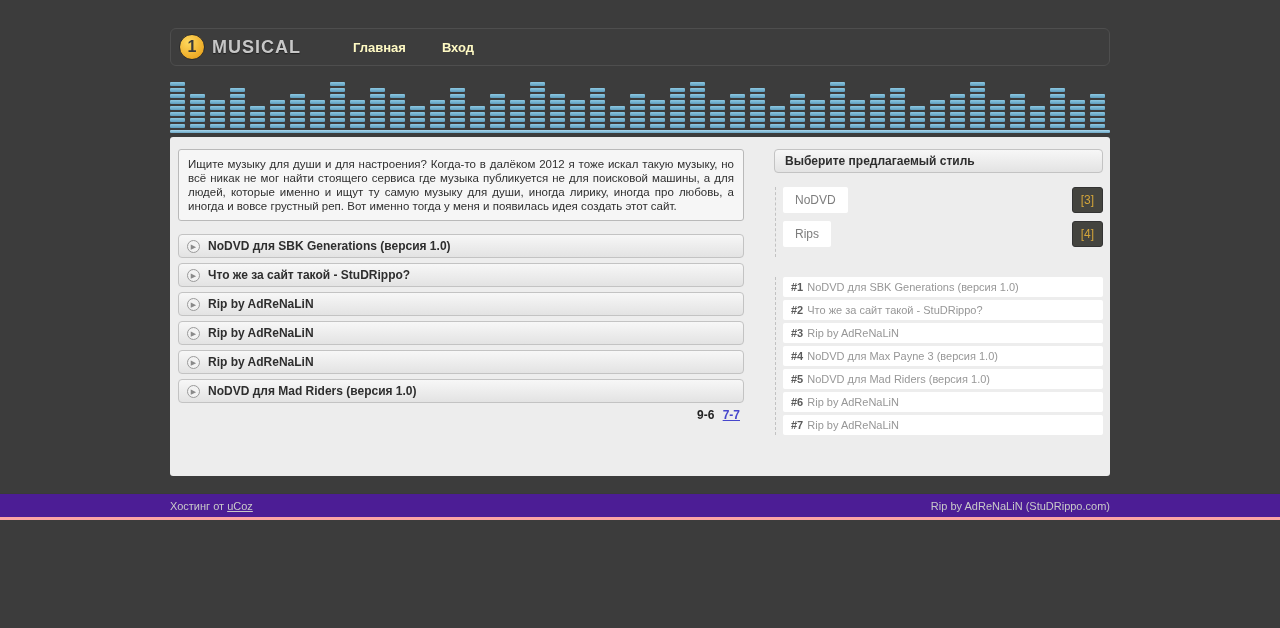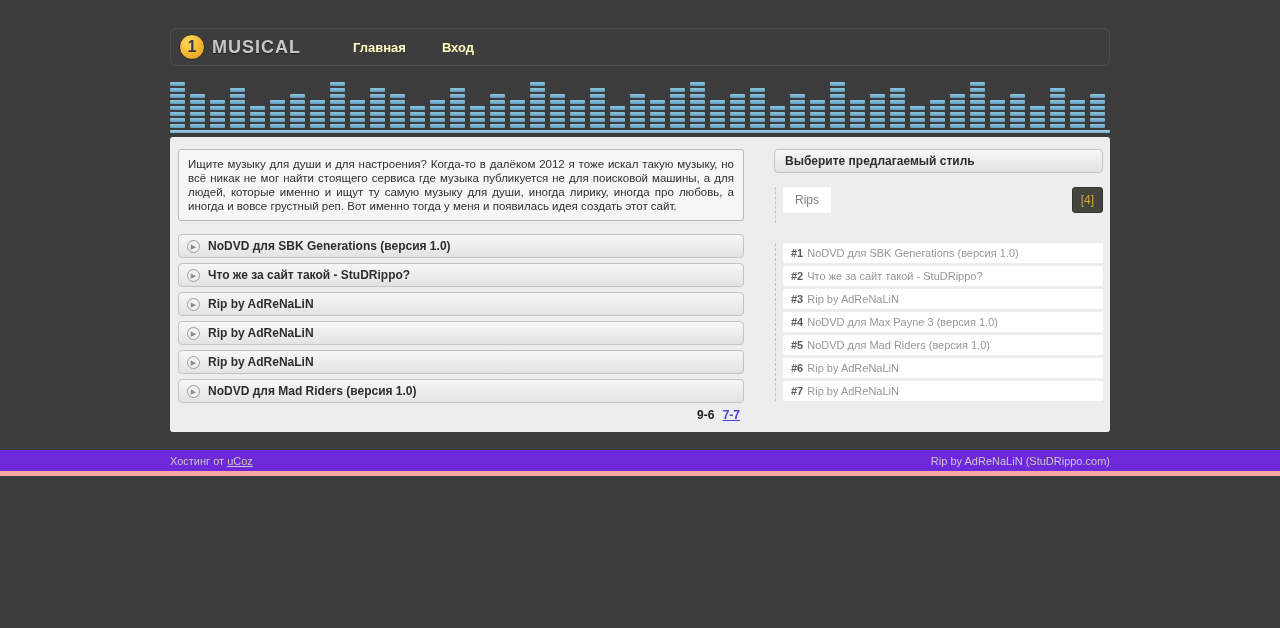--- a/index.html
+++ b/index.html
@@ -71,21 +71,21 @@
     margin-top: 2px;
     border-radius: 1px;
     background: linear-gradient(#a8d6ec, #6fa9c7);
   }
 
   
   .panel {
     margin-top: 4px;
     background: #ededed;
     border-radius: 3px;
-    height: 295px;
+    height: 339px;
     padding: 12px 7px 0 8px;
     display: flex;
   }
   .main-col { width: 566px; flex: 0 0 auto; }
   .side-col { flex: 1; margin-left: 30px; }
 
   .intro-box {
     background: #f6f6f6;
     border: 1px solid #b9b9b9;
     border-radius: 3px;
@@ -187,23 +187,23 @@
     white-space: nowrap;
     overflow: hidden;
   }
   .top-rank { font-weight: bold; color: #5a5a5a; margin-right: 4px; }
   .top-title { color: #979797; }
 
   
   .footer {
     margin-top: 17px;
     height: 27px;
-    background: #6d28d9;
+    background: #4c1d95;
     border-top: 1px solid #3a3a3a;
-    border-bottom: 5px solid #fca5a5;
+    border-bottom: 3px solid #fca5a5;
   }
   .footer-inner {
     display: flex;
     justify-content: space-between;
     align-items: center;
     height: 100%;
     font-size: 11px;
     color: #c9c9c9;
   }
   .footer a { color: #c9c9c9; text-decoration: underline; cursor: pointer; }
@@ -632,20 +632,24 @@
         <span class="pag-current">9-6</span>
         <a class="pag-link">7-7</a>
       </div>
     </div>
 
     <div class="side-col">
       <div class="side-header">Выберите предлагаемый стиль</div>
 
       <div class="genre-list dashed-list">
         <div class="genre-row">
+          <a class="genre-label">NoDVD</a>
+          <span class="genre-count">[3]</span>
+        </div>
+        <div class="genre-row">
           <a class="genre-label">Rips</a>
           <span class="genre-count">[4]</span>
         </div>
       </div>
 
 
       <div class="top-list dashed-list">
         <div class="top-item">
           <span class="top-rank">#1</span><span class="top-title">NoDVD для SBK Generations (версия 1.0)</span>
         </div>

